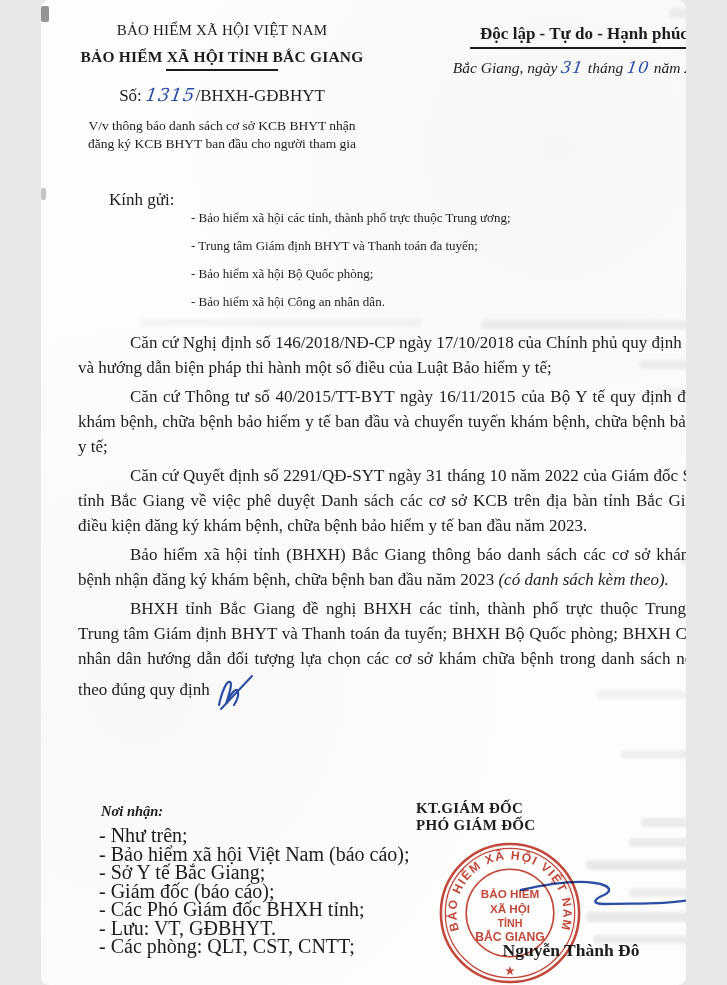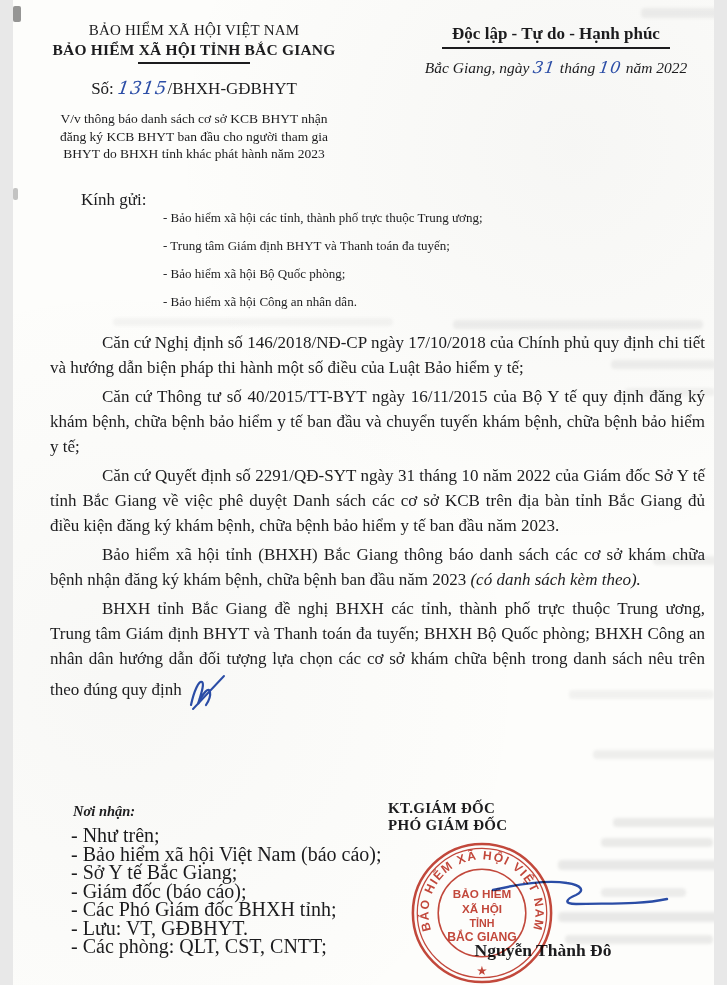--- a/index.html
+++ b/index.html
@@ -1,31 +1,32 @@
 <!DOCTYPE html>
 <html><head>
 <meta charset="utf-8">
 <style>
   html,body{margin:0;padding:0;background:#e8e8e8;}
   .page{
     position:relative;
-    width:701px;height:985px;
+    width:645px;height:985px;
     margin:0 auto;
     background:
       radial-gradient(circle at 80% 15%, rgba(120,120,120,0.05), transparent 40%),
       radial-gradient(circle at 15% 70%, rgba(120,120,120,0.04), transparent 45%),
       #fdfdfb;
     overflow:hidden;
     font-family:"Liberation Serif", serif;
     color:#1c1c1e;
+    border-radius:8px;
   }
   
   .col-left{position:absolute;left:20px;top:22px;width:322px;text-align:center;}
   .hl1{font-size:15px;letter-spacing:.2px;}
-  .hl2{font-size:15.5px;font-weight:bold;margin-top:2px;letter-spacing:.2px;}
+  .hl2{font-size:15.5px;font-weight:bold;margin-top:9px;letter-spacing:.2px;}
   .rule-left{width:112px;height:2px;background:#1c1c1e;margin:3px auto 0 auto;}
   .so-line{margin-top:13px;font-size:17px;}
   .subject{margin-top:11px;font-size:13.5px;line-height:17.5px;}
   .col-right{position:absolute;left:372px;top:22px;width:342px;text-align:center;}
   .hr1{font-size:14px;font-weight:bold;letter-spacing:.1px;}
   .hr2{font-size:17px;font-weight:bold;margin-top:2px;}
   .rule-right{width:228px;height:1.8px;background:#1c1c1e;margin:3px auto 0 auto;}
   .date-line{margin-top:9px;font-size:15.5px;font-style:italic;}
   .hand{
     color:#2b4da6;
@@ -89,21 +90,20 @@
     <div class="hl1">BẢO HIỂM XÃ HỘI VIỆT NAM</div>
     <div class="hl2">BẢO HIỂM XÃ HỘI TỈNH BẮC GIANG</div>
     <div class="rule-left"></div>
     <div class="so-line">
       <span>Số:</span>
       <span class="hand">1315</span><span>/BHXH-GĐBHYT</span>
     </div>
     <div class="subject">
       <div>V/v thông báo danh sách cơ sở KCB BHYT nhận</div>
       <div>đăng ký KCB BHYT ban đầu cho người tham gia</div>
-      <div>BHYT do BHXH tỉnh khác phát hành năm 2023</div>
     </div>
   </div>
 
   <div class="col-right">
     <div class="hr2">Độc lập - Tự do - Hạnh phúc</div>
     <div class="rule-right"></div>
     <div class="date-line">
       <span>Bắc Giang, ngày</span>
       <span class="hand">31</span>
       <span>tháng</span>

